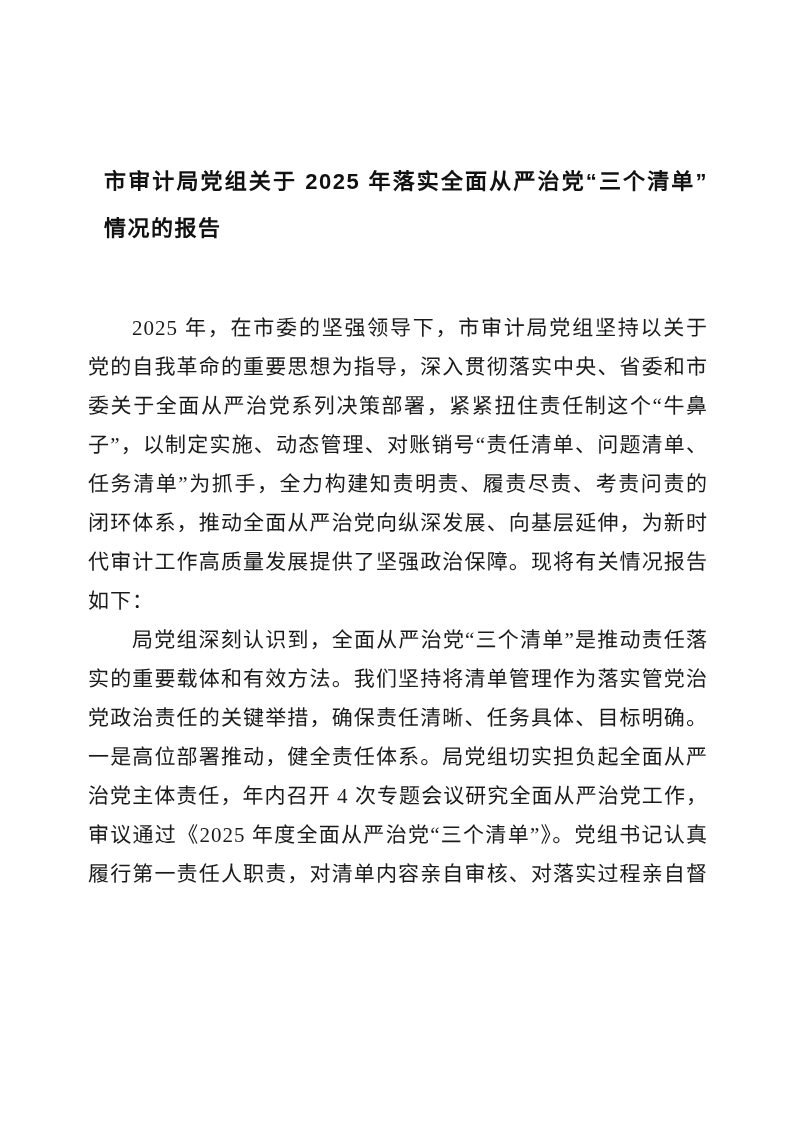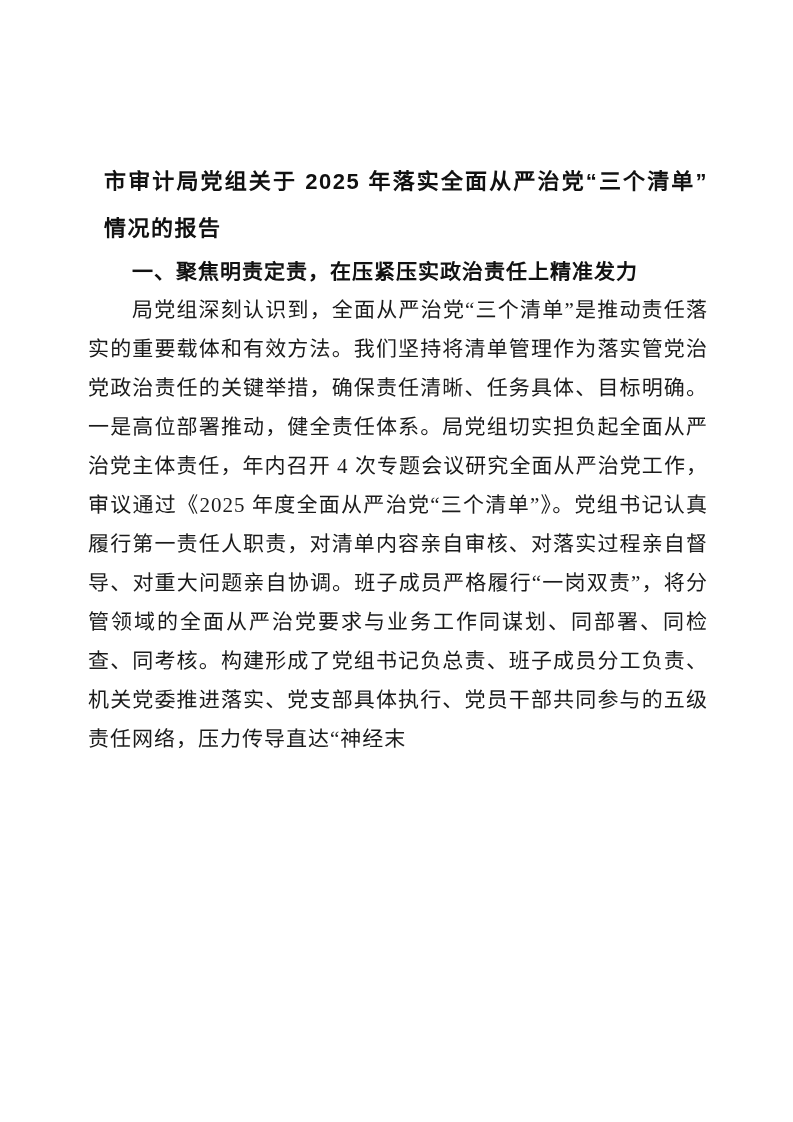--- a/index.html
+++ b/index.html
@@ -73,22 +73,22 @@
     font-family: "Liberation Serif", "DejaVu Serif", serif;
   }
 </style>
 </head>
 <body>
 
 <div class="page">
   <div class="content">
     <h1 class="doc-title">市审计局党组关于 2025 年落实全面从严治党“三个清单”情况的报告</h1>
 
+    <p class="body-para para-intro">2025 年，在市委的坚强领导下，市审计局党组坚持以关于党的自我革命的重要思想为指导，深入贯彻落实中央、省委和市委关于全面从严治党系列决策部署，紧紧扭住责任制这个“牛鼻子”，以制定实施、动态管理、对账销号“责任清单、问题清单、任务清单”为抓手，全力构建知责明责、履责尽责、考责问责的闭环体系，推动全面从严治党向纵深发展、向基层延伸，为新时代审计工作高质量发展提供了坚强政治保障。现将有关情况报告如下：</p>
 
-    <h2 class="section-heading">一、聚焦明责定责，在压紧压实政治责任上精准发力</h2>
 
     <p class="body-para">局党组深刻认识到，全面从严治党“三个清单”是推动责任落实的重要载体和有效方法。我们坚持将清单管理作为落实管党治党政治责任的关键举措，确保责任清晰、任务具体、目标明确。一是高位部署推动，健全责任体系。局党组切实担负起全面从严治党主体责任，年内召开 4 次专题会议研究全面从严治党工作，审议通过《2025 年度全面从严治党“三个清单”》。党组书记认真履行第一责任人职责，对清单内容亲自审核、对落实过程亲自督导、对重大问题亲自协调。班子成员严格履行“一岗双责”，将分管领域的全面从严治党要求与业务工作同谋划、同部署、同检查、同考核。构建形成了党组书记负总责、班子成员分工负责、机关党委推进落实、党支部具体执行、党员干部共同参与的五级责任网络，压力传导直达“神经末</p>
   </div>
 
   <div class="page-footer">
     <span class="footer-dash">—</span>
     <span class="footer-page-num">1</span>
     <span class="footer-dash">—</span>
   </div>
 </div>

